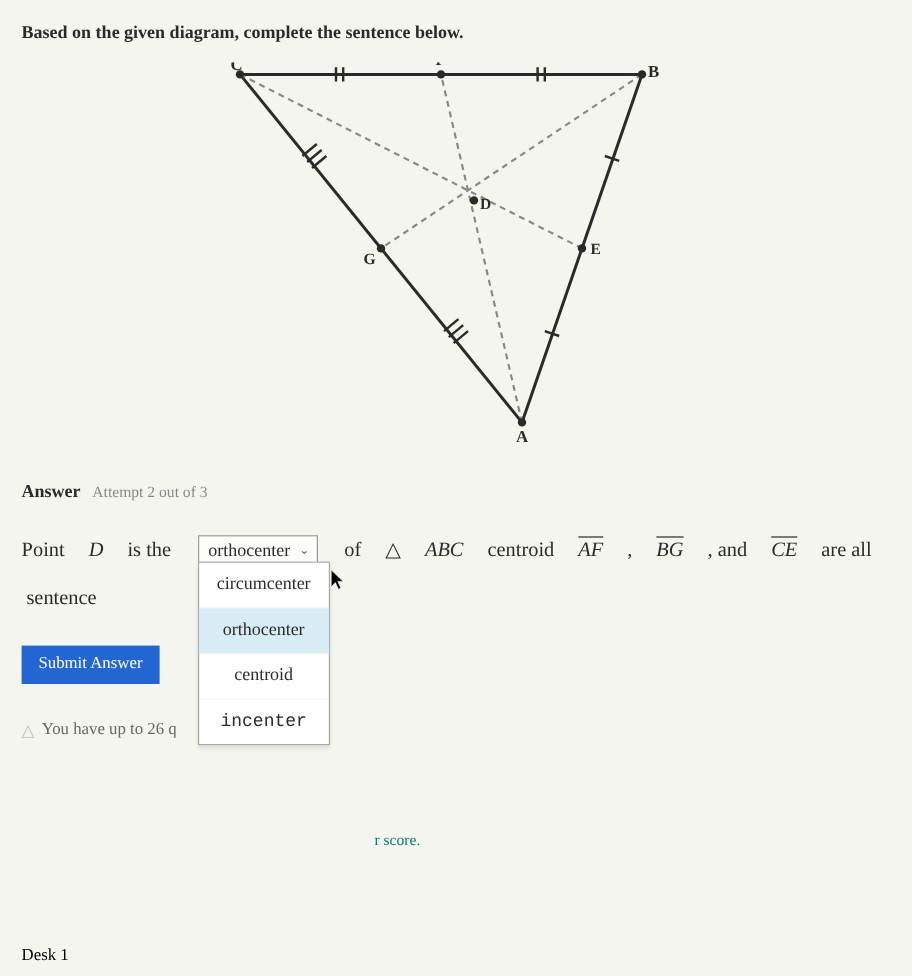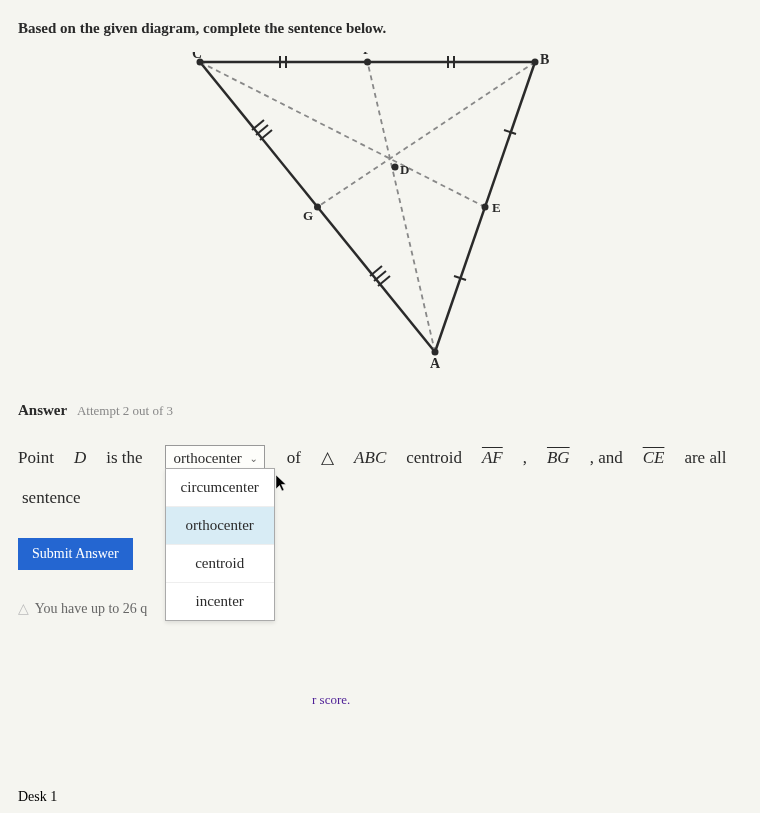--- a/index.html
+++ b/index.html
@@ -72,21 +72,21 @@
       border: 1px solid #aaa;
       z-index: 10;
       box-shadow: 0 2px 4px rgba(0,0,0,0.1);
     }
     .dropdown-item {
       padding: 10px 12px;
       font-size: 15px;
       cursor: pointer;
       border-bottom: 1px solid #eee;
     }
-    .dropdown-item:last-child { border-bottom: none; }
+    .dropdown-item:last-child { border-bottom: none; font-family: Liberation Mono, monospace; }
     .dropdown-item.highlighted {
       background: #d8ecf5;
     }
     .cursor-arrow {
       position: absolute;
       left: 110px;
       top: 26px;
       z-index: 20;
       pointer-events: none;
     }
@@ -117,21 +117,21 @@
     }
     .footer-row .tri-icon {
       color: #bbb;
       font-size: 14px;
     }
     .score-text {
       position: absolute;
       left: 312px;
       bottom: 105px;
       font-size: 13px;
-      color: #4c1d95;
+      color: #0f766e;
     }
     .bottom-label {
       position: absolute;
       bottom: 8px;
       left: 18px;
       font-size: 14px;
       color: #000000;
     }
     .word-alt {
       display: inline-flex;

